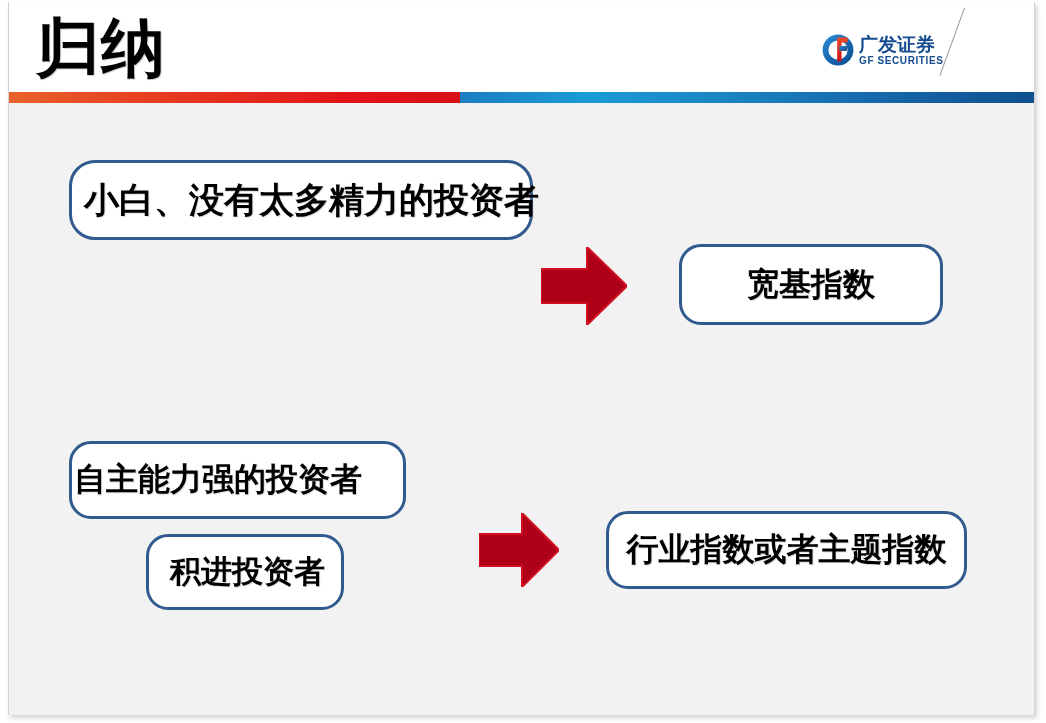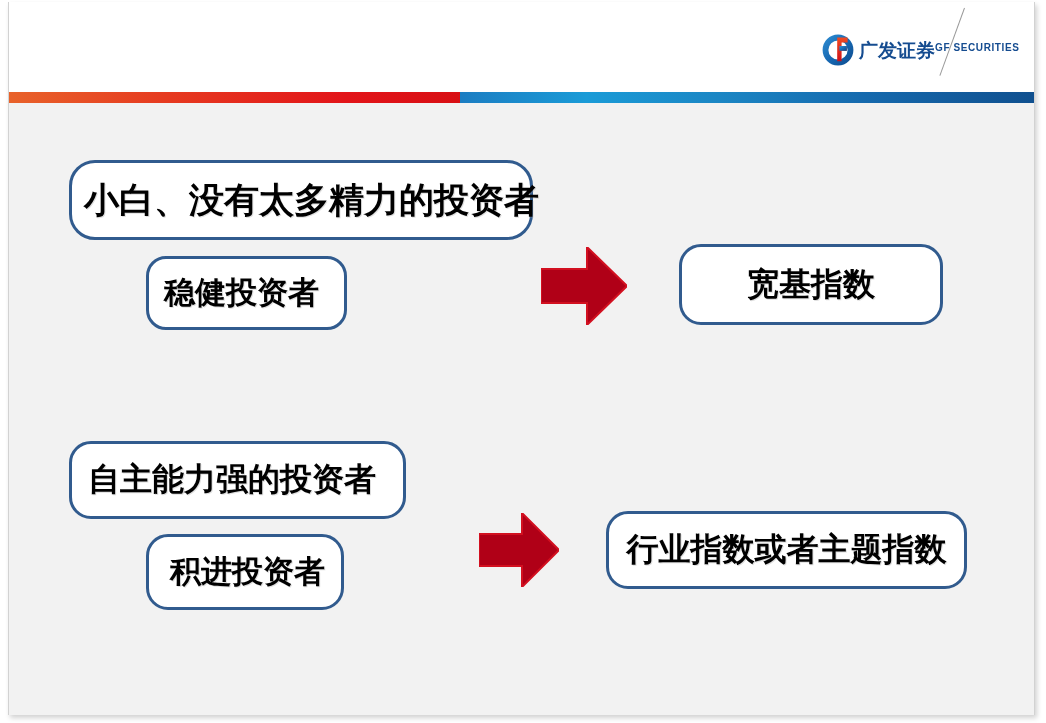--- a/index.html
+++ b/index.html
@@ -61,21 +61,21 @@
   }
   #logo-mark {
     width: 34px;
     height: 34px;
     position: relative;
     margin-right: 4px;
     flex: none;
   }
   #logo-text {
     display: flex;
-    flex-direction: row;
+    flex-direction: column;
     justify-content: center;
     line-height: 1;
   }
   #logo-cn {
     font-size: 19px;
     font-weight: bold;
     color: #154c90;
     letter-spacing: 0px;
     white-space: nowrap;
   }
@@ -154,21 +154,21 @@
   #box-steady       { left: 137px; top: 153px; width: 201px; height: 74px; border-radius: 20px; }
   #box-steady .label{ font-size: 31px; margin-left: 15px; }
 
   
   #box-broad        { left: 670px; top: 141px; width: 264px; height: 81px; border-radius: 22px;
                       justify-content: center; }
   #box-broad .label { font-size: 32px; }
 
   
   #box-selfdriven       { left: 60px;  top: 338px; width: 337px; height: 78px; border-radius: 22px; }
-  #box-selfdriven .label{ font-size: 32px; margin-left: 16px; }
+  #box-selfdriven .label{ font-size: 32px; margin-left: 2px; }
 
   
   #box-aggressive       { left: 137px; top: 431px; width: 198px; height: 76px; border-radius: 22px; }
   #box-aggressive .label{ font-size: 31px; margin-left: 21px; }
 
   
   #box-sector        { left: 597px; top: 408px; width: 361px; height: 78px; border-radius: 22px;
                        justify-content: center; }
   #box-sector .label { font-size: 32px; }
 
@@ -180,20 +180,21 @@
   #arrow-top    { left: 532px; top: 144px; width: 86px; height: 78px; }
   #arrow-bottom { left: 470px; top: 410px; width: 80px; height: 74px; }
 </style>
 </head>
 <body>
 
 <div id="slide">
 
   <div id="header">
 
+    <div id="slide-title">归纳</div>
 
     <div id="logo">
       <div id="logo-mark">
         <svg viewBox="0 0 34 34" width="34" height="34" aria-hidden="true">
           <defs>
             <linearGradient id="gfBlue" x1="0" y1="0" x2="1" y2="1">
               <stop offset="0%" stop-color="#2f8fd4"></stop>
               <stop offset="55%" stop-color="#1666b0"></stop>
               <stop offset="100%" stop-color="#0d4a8c"></stop>
             </linearGradient>
@@ -221,23 +222,20 @@
     <div id="divider-red"></div>
     <div id="divider-blue"></div>
   </div>
 
   <div id="canvas">
 
     <div class="rbox" id="box-novice">
       <span class="label">小白、没有太多精力的投资者</span>
     </div>
 
-    <div class="rbox" id="box-steady">
-      <span class="label">稳健投资者</span>
-    </div>
 
     <div class="arrow" id="arrow-top">
       <svg viewBox="0 0 86 78" width="86" height="78" aria-hidden="true">
         <polygon points="0,22 46,22 46,0 86,39 46,78 46,56 0,56" fill="#b00017" stroke="#d21020" stroke-width="2"></polygon>
       </svg>
     </div>
 
     <div class="rbox" id="box-broad">
       <span class="label">宽基指数</span>
     </div>

